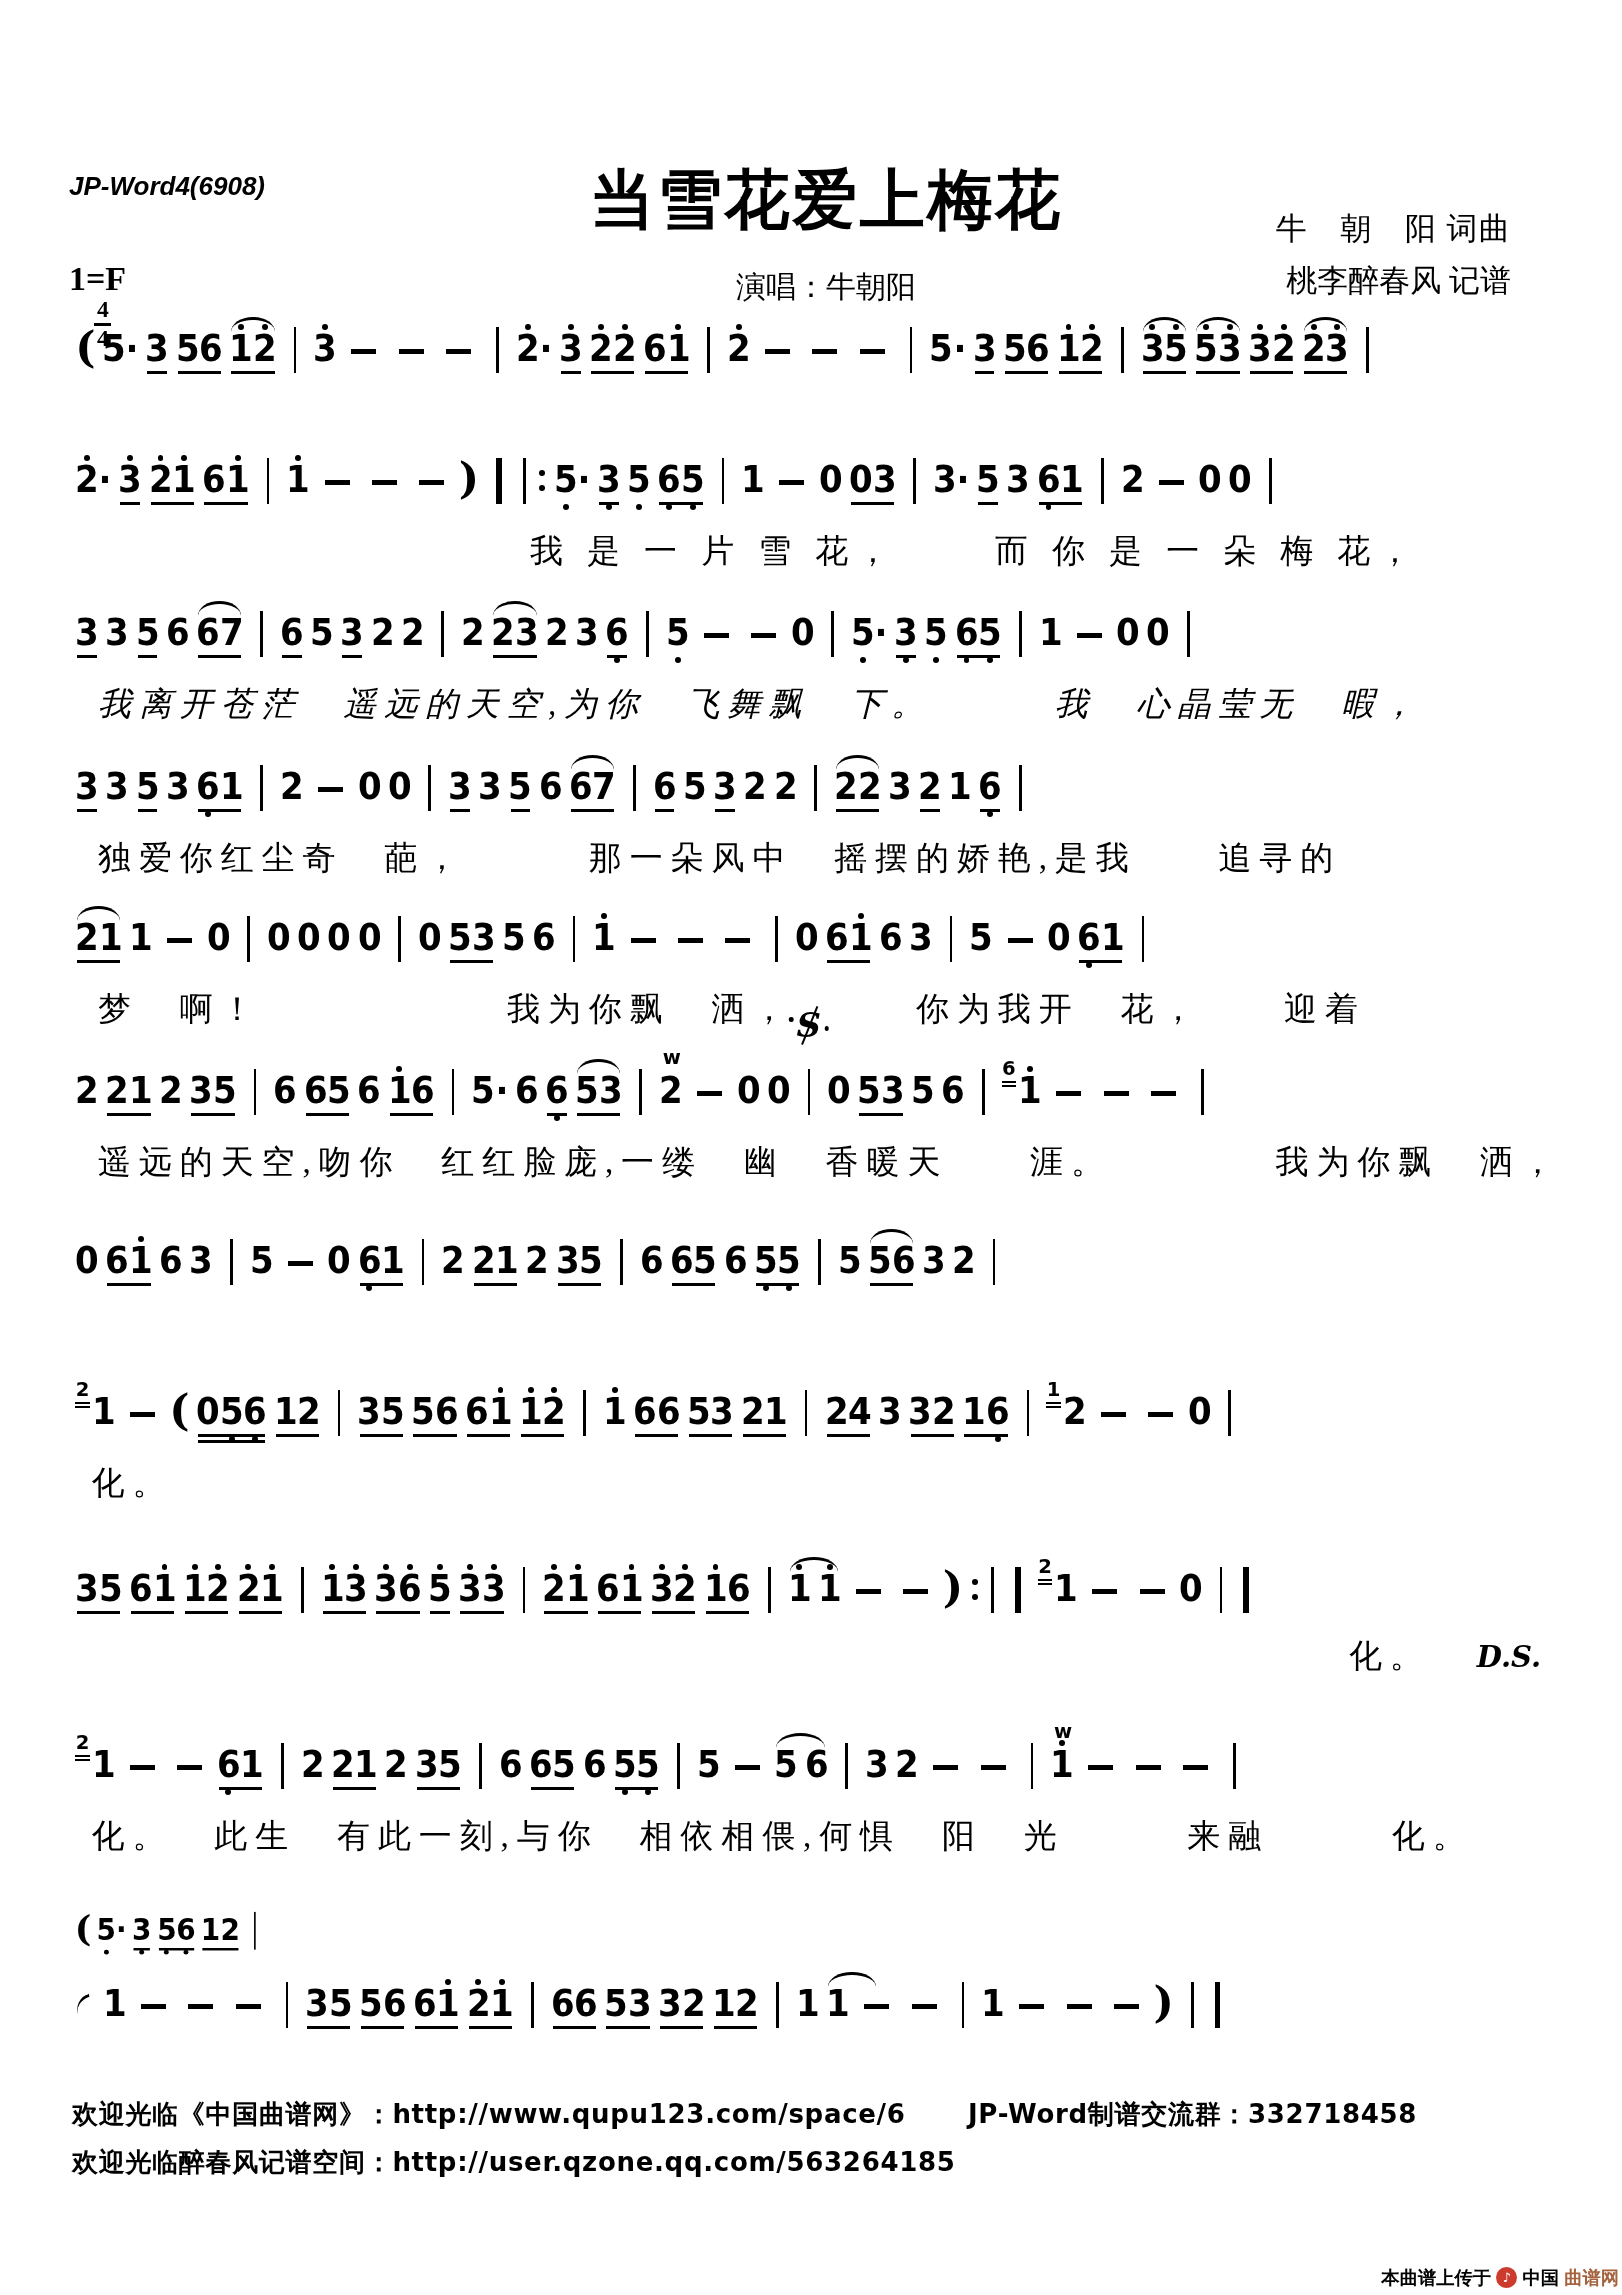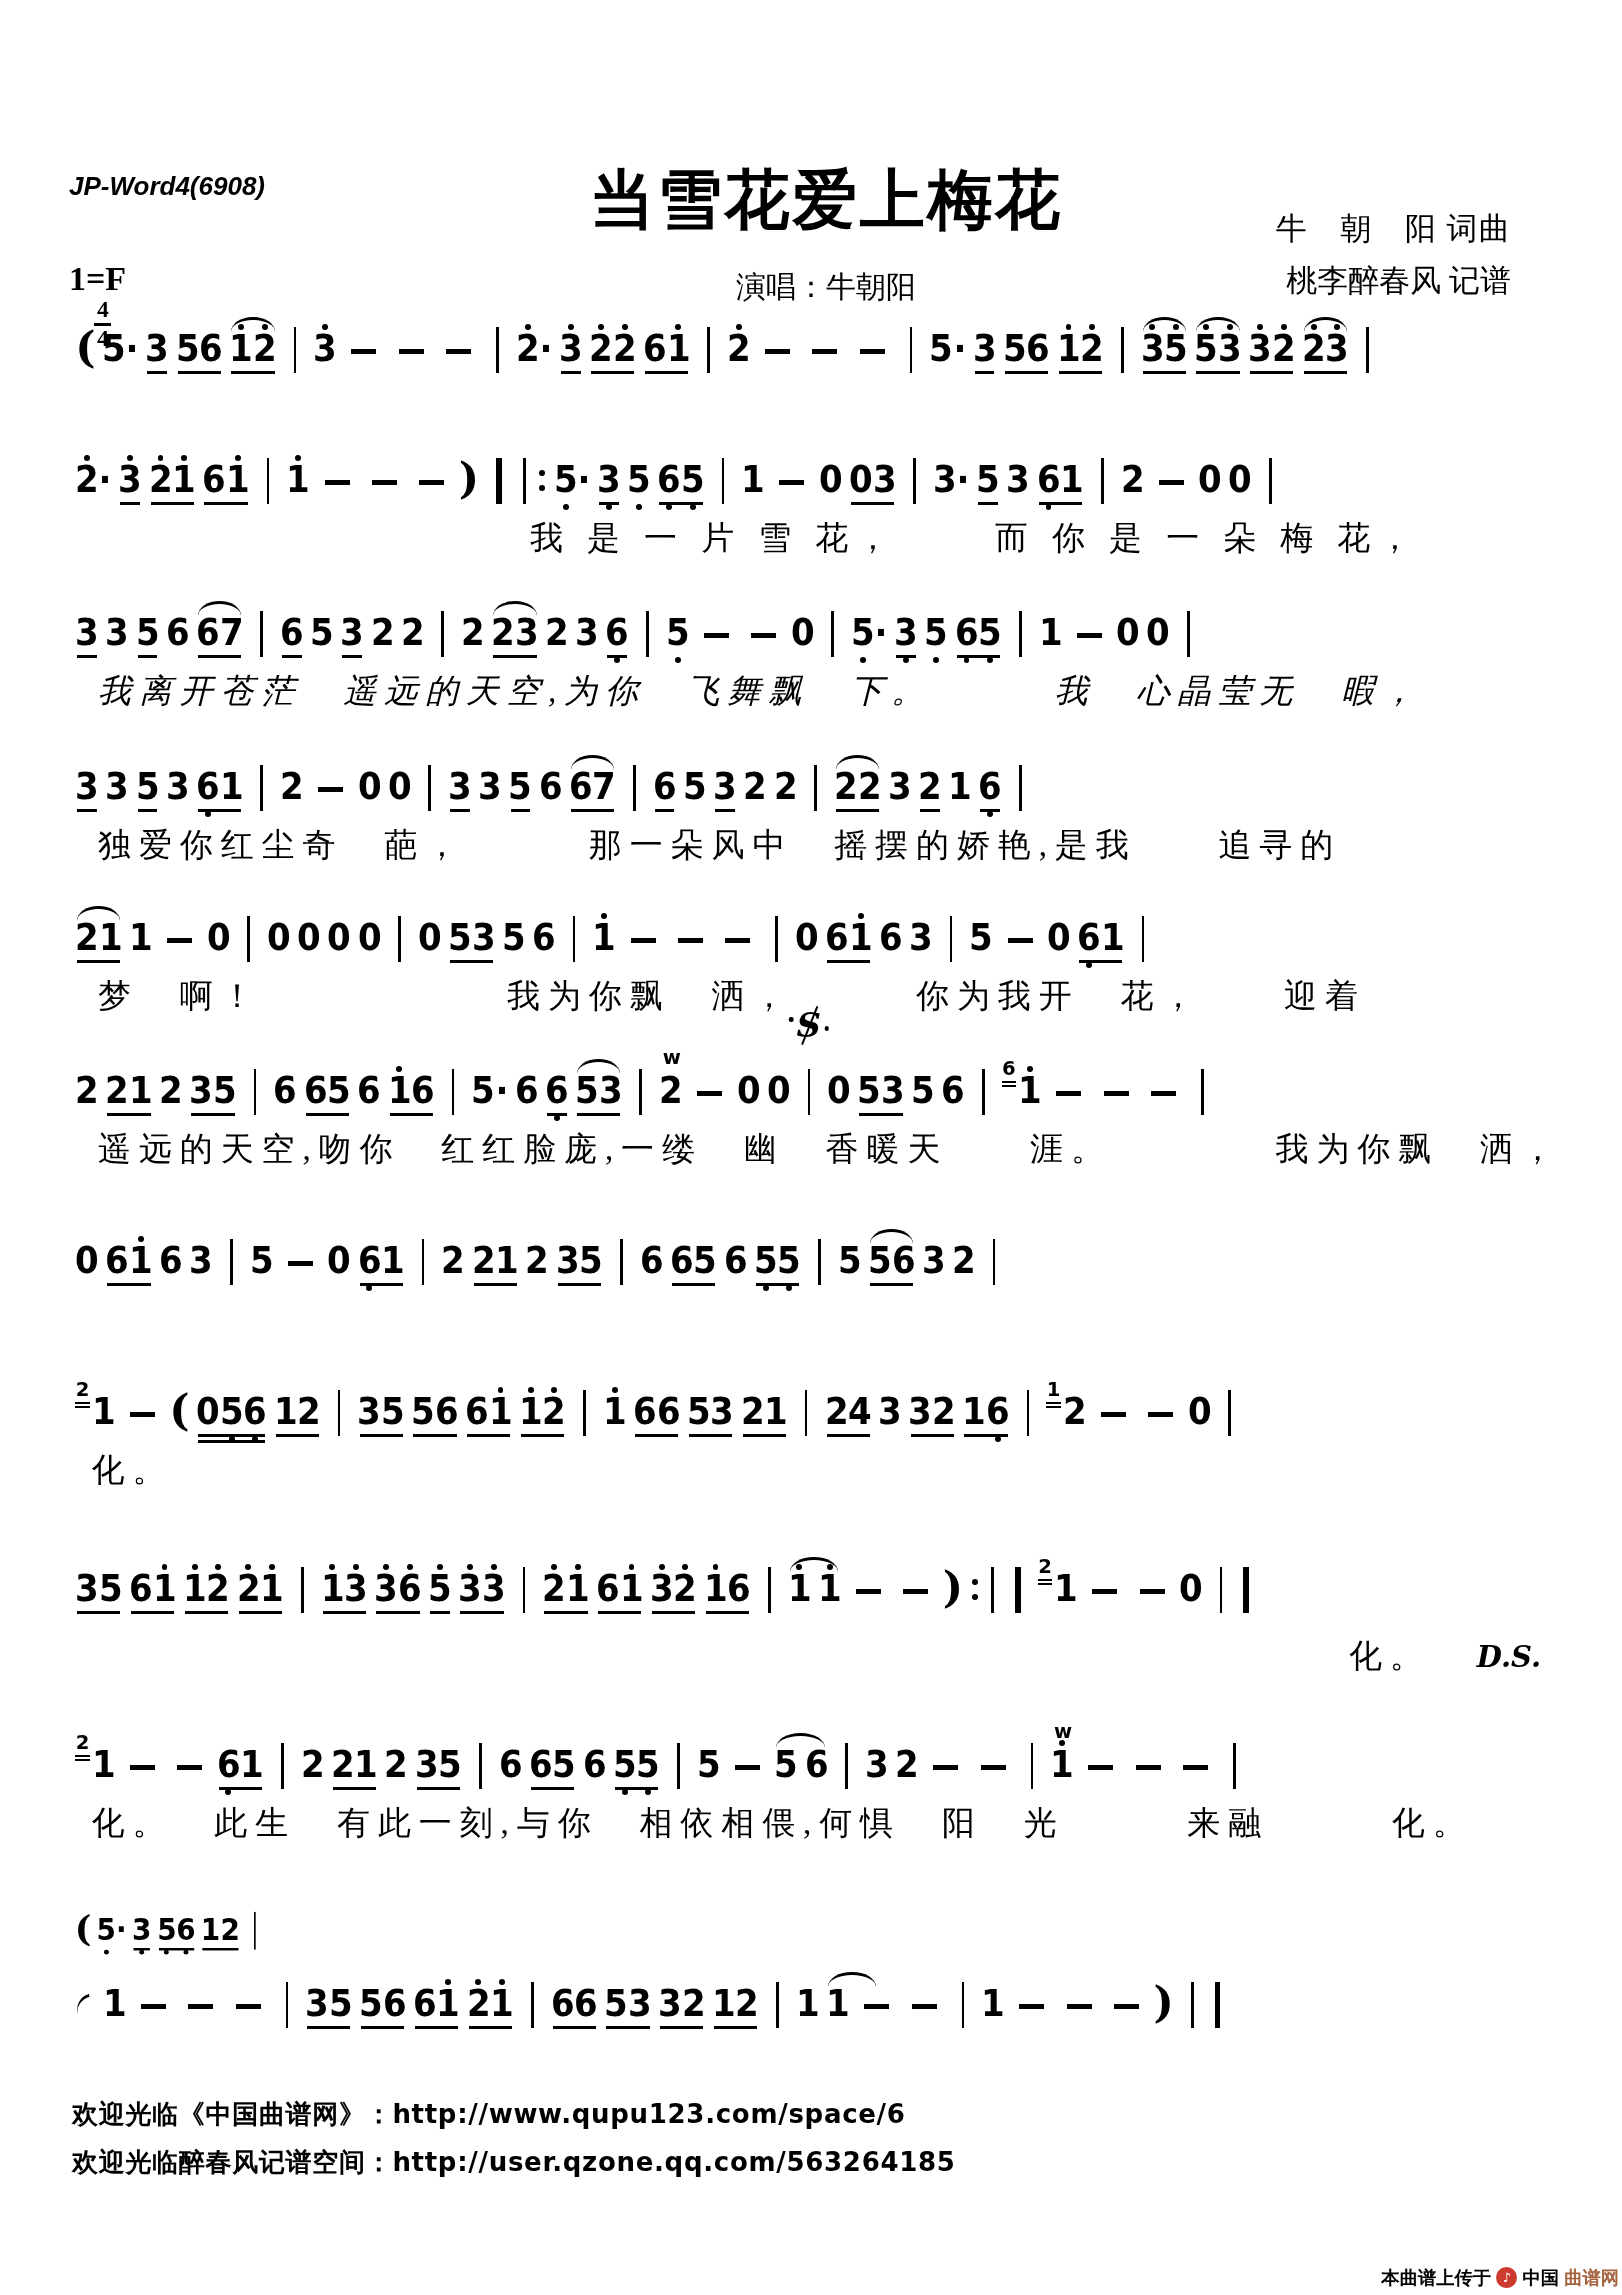--- a/index.html
+++ b/index.html
@@ -48,21 +48,21 @@
   .grace .gl{width:14.4px;height:2px;background:#000;margin-top:2px;}
   .grace .gl+.gl{margin-top:2px;}
   .arcL{width:17px;height:14.4px;border-top:3.3px solid #000;border-radius:100% 0 0 0;
         margin:19.6px 3.9px 0 0;transform:rotate(-18deg);}
   .segno{position:absolute;top:-55px;left:50%;transform:translateX(-50%);
          font:italic 700 34px "DejaVu Serif",serif;line-height:34px;}
   .segno .sl{position:absolute;left:48%;top:-2.6px;width:2px;height:41px;background:#000;transform:rotate(22deg);}
   .segno .sd1,.segno .sd2{position:absolute;width:4.6px;height:4.6px;border-radius:50%;background:#000;}
   .segno .sd1{left:-7.9px;top:9.2px;} .segno .sd2{right:-7.9px;top:18.3px;}
 
-  .lyrics{position:relative;margin-top:2px;font:33px "Liberation Serif",serif;
+  .lyrics{position:relative;margin-top:15px;font:33px "Liberation Serif",serif;
           letter-spacing:7.9px;white-space:pre;}
   .lyrics.right{position:absolute;right:72px;top:73px;margin:0;}
   .ds{font:italic 700 29px "DejaVu Serif",serif;margin-left:46px;letter-spacing:0;}
 
   
   .footer-line{position:absolute;font:700 26px "DejaVu Sans",sans-serif;letter-spacing:0.7px;}
   .f-l1{left:72px;top:2097px;} .f-l2{left:72px;top:2145px;}
   .f-r1{left:968px;top:2097px;} .f-r2{left:968px;top:2145px;}
 
   
@@ -2705,20 +2705,21 @@
           <span class="cell">
             <span class="bar"></span>
             <span class="bar thick"></span>
           </span>
         </div>
       </div>
     </div>
 
   <div class="footer-line f-l1">欢迎光临《中国曲谱网》：http://www.qupu123.com/space/6</div>
   <div class="footer-line f-l2">欢迎光临醉春风记谱空间：http://user.qzone.qq.com/563264185</div>
+  <div class="footer-line f-r1">JP-Word制谱交流群：332718458</div>
 
   <div class="watermark">
     <span>本曲谱上传于</span>
     <span class="wm-logo" style="background: rgb(204, 59, 46);">♪</span>
     <span>中国</span>
     <span class="wm-red" style="color: rgb(165, 100, 63);">曲谱网</span>
   </div>
 
 </div>
 

